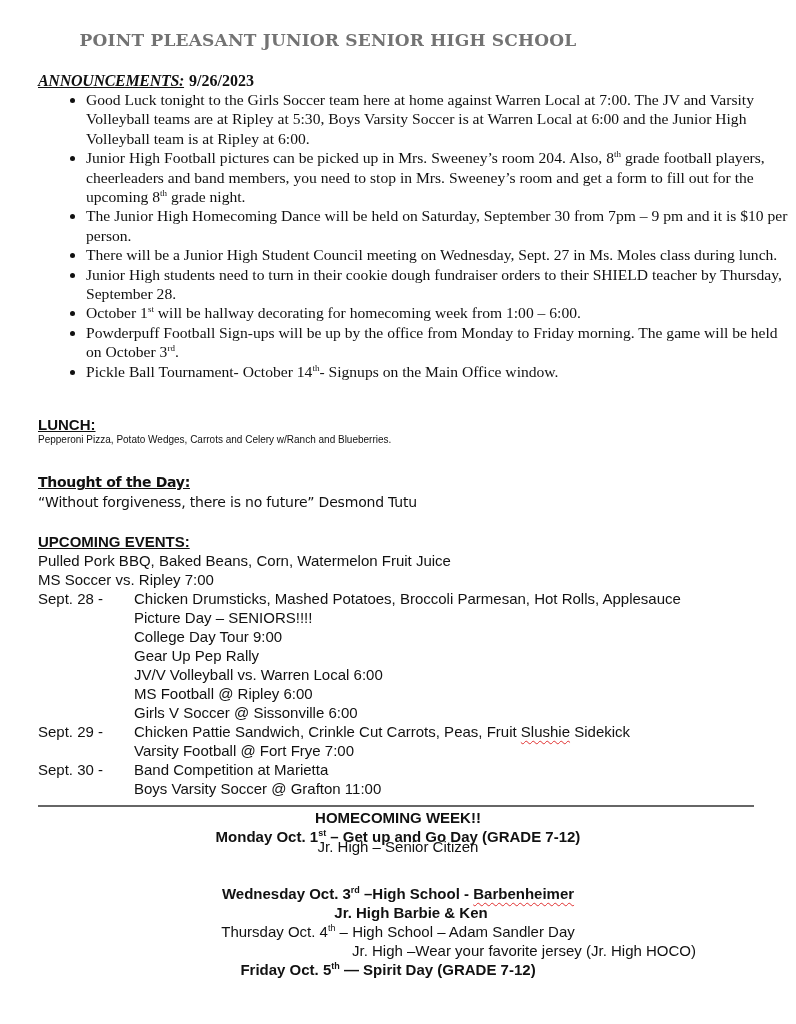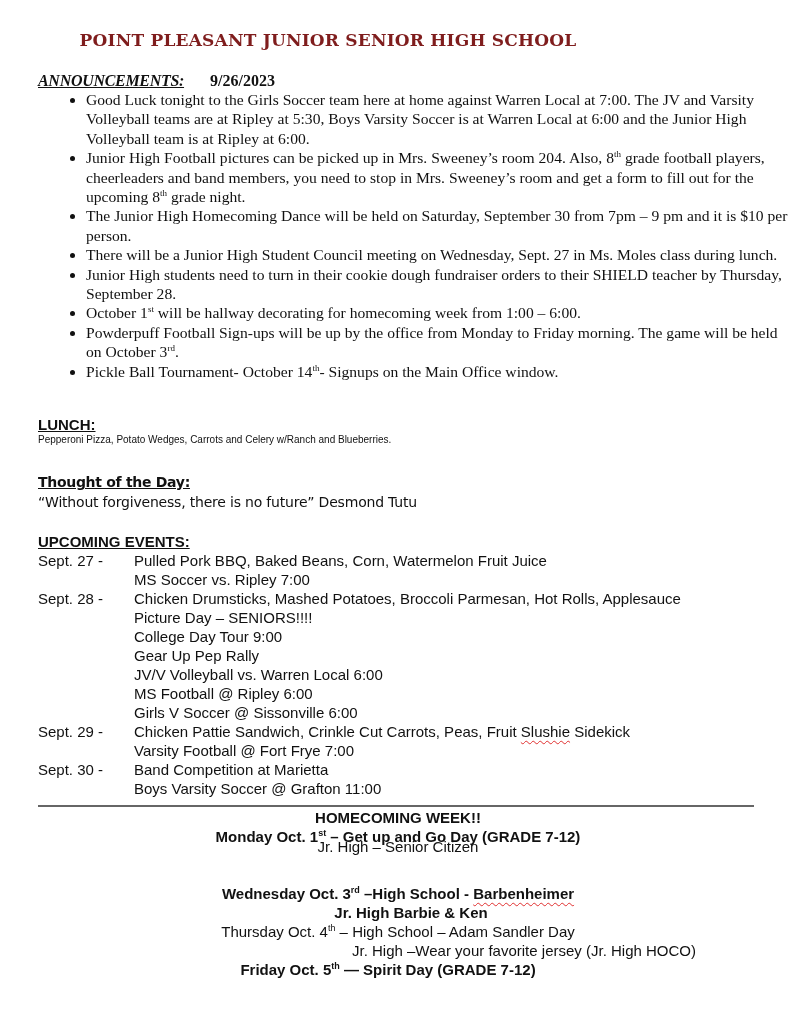--- a/index.html
+++ b/index.html
@@ -1,25 +1,25 @@
 <!DOCTYPE html>
 <html><head>
 <meta charset="utf-8">
 <style>
   html, body { margin:0; padding:0; background:#ffffff; }
   body { width:796px; height:1024px; position:relative; overflow:hidden; color:#111; }
   .page { position:absolute; left:0; top:0; width:796px; height:1024px; }
   .title {
     position:absolute; left:0; top:30px; width:656px; text-align:center;
     font-family:"DejaVu Serif", serif; font-weight:bold; font-size:17px;
-    color:#7f1d1d; letter-spacing:0.2px;
+    color:#737373; letter-spacing:0.2px;
   }
   .ann-head { position:absolute; left:38px; top:72px; font-family:"Liberation Serif", serif; font-size:16px; font-weight:bold; }
   .ann-head .lbl { font-style:italic; text-decoration:underline; letter-spacing:-0.3px; }
-  .ann-head .date { margin-left:22px; }
+  .ann-head .date { margin-left:1px; }
   ul.ann {
     position:absolute; left:58px; top:90px; width:710px; margin:0; padding:0 0 0 28px;
     font-family:"Liberation Serif", serif; font-size:15.6px; line-height:19.4px;
   }
   ul.ann li { margin:0 0 0 0; padding:0; list-style:disc; }
   sup { font-size:9px; line-height:0; vertical-align:6px; }
   .sec-head { position:absolute; left:38px; font-family:"Liberation Sans", sans-serif; font-weight:bold; font-size:15px; text-decoration:underline; }
   .sec-body { position:absolute; left:38px; font-family:"Liberation Sans", sans-serif; font-size:10px; }
   .thought-head { font-family:"DejaVu Sans", sans-serif; font-size:14px; letter-spacing:-0.3px; }
   .thought-body { font-family:"DejaVu Sans", sans-serif; font-size:14px; letter-spacing:-0.2px; }
@@ -58,21 +58,20 @@
   <div class="sec-head" style="top:416px;">LUNCH:</div>
   <div class="sec-body" style="top:434px;">Pepperoni Pizza, Potato Wedges, Carrots and Celery w/Ranch and Blueberries.</div>
 
   <div class="sec-head thought-head" style="top:474px; font-weight:bold;">Thought of the Day:</div>
   <div class="sec-body thought-body" style="top:494px;">“Without forgiveness, there is no future” Desmond Tutu</div>
 
   <div class="sec-head" style="top:533px;">UPCOMING EVENTS:</div>
 
   <div class="events">
     <div class="ev-row">
-      <div class="ev-date">Sept. 27 -</div>
       <div class="ev-items">
         <div>Pulled Pork BBQ, Baked Beans, Corn, Watermelon Fruit Juice</div>
         <div>MS Soccer vs. Ripley 7:00</div>
       </div>
     </div>
     <div class="ev-row">
       <div class="ev-date">Sept. 28 -</div>
       <div class="ev-items">
         <div>Chicken Drumsticks, Mashed Potatoes, Broccoli Parmesan, Hot Rolls, Applesauce</div>
         <div>Picture Day – SENIORS!!!!</div>

